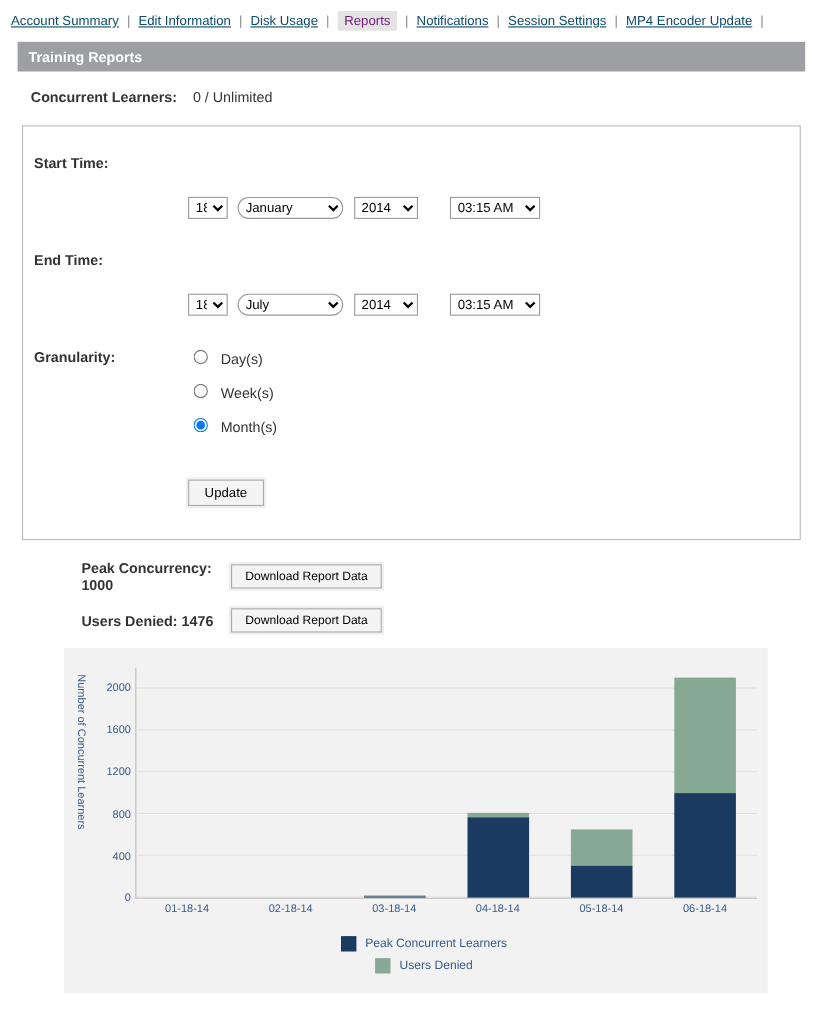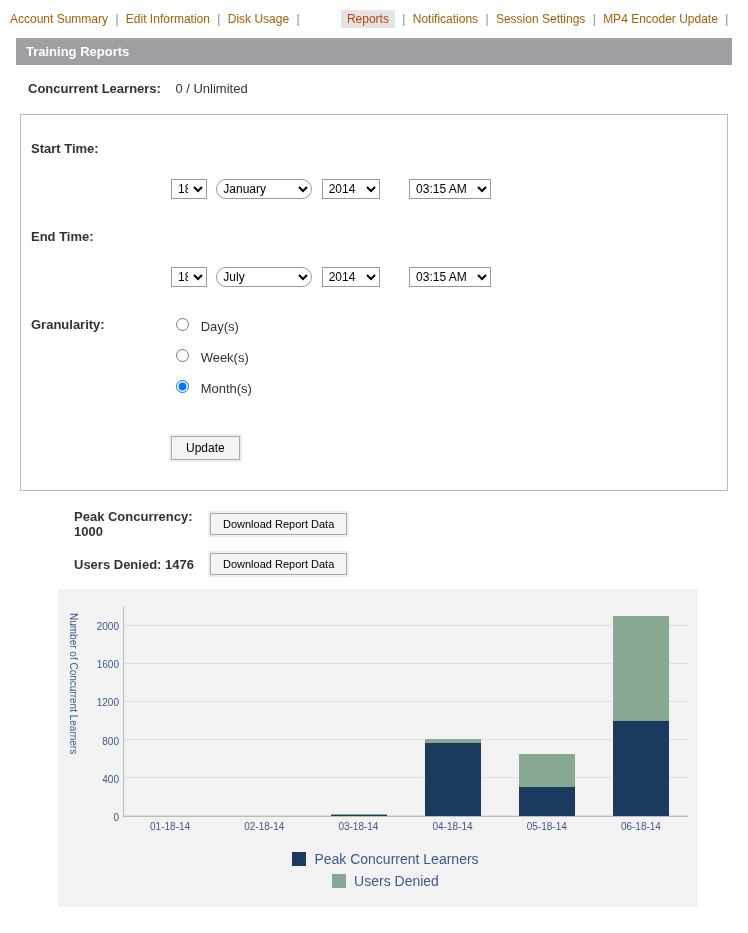--- a/index.html
+++ b/index.html
@@ -4,32 +4,31 @@
 <style>
   * { box-sizing: border-box; }
   body {
     font-family: Verdana, Geneva, sans-serif;
     font-size: 12px;
     color: #333;
     margin: 0;
     padding: 8px;
     background: #fff;
   }
-  a { color: #a16207; cursor: pointer; margin-top: 24px; }
+  a { color: #0c4a6e; text-decoration: underline; cursor: pointer; margin-top: 24px; }
   .nav {
     padding: 4px 2px 8px 2px;
     font-size: 12px;
   }
   .nav span.sep { color: #888; margin: 0 4px; }
   .nav .active {
     background: #e4e4e4;
     padding: 2px 6px;
     text-decoration: none;
-    color: #c2410c;
-    margin-left: 34px;
+    color: #701a75;
   }
   .header-bar {
     background: #9d9fa3;
     color: #fff;
     font-weight: bold;
     padding: 6px 10px;
     margin: 4px 8px 10px 8px;
     font-size: 13px;
   }
   .concurrent-row {
@@ -148,21 +147,21 @@
     margin-left: 40px;
     position: relative;
     height: 18px;
     font-size: 10px;
     color: #3a5a8a;
   }
   .xtick { position: absolute; transform: translateX(-50%); top: 4px; }
   .legend {
     margin-top: 14px;
     text-align: center;
-    font-size: 14px;
+    font-size: 11px;
     color: #3a5a8a;
   }
   .legend-item { display: inline-flex; align-items: center; margin: 2px 10px; }
   .legend-item.block { display:flex; justify-content:center; }
   .swatch { width: 14px; height: 14px; margin-right: 8px; }
 </style>
 </head>
 <body>
 
 <div class="nav">

